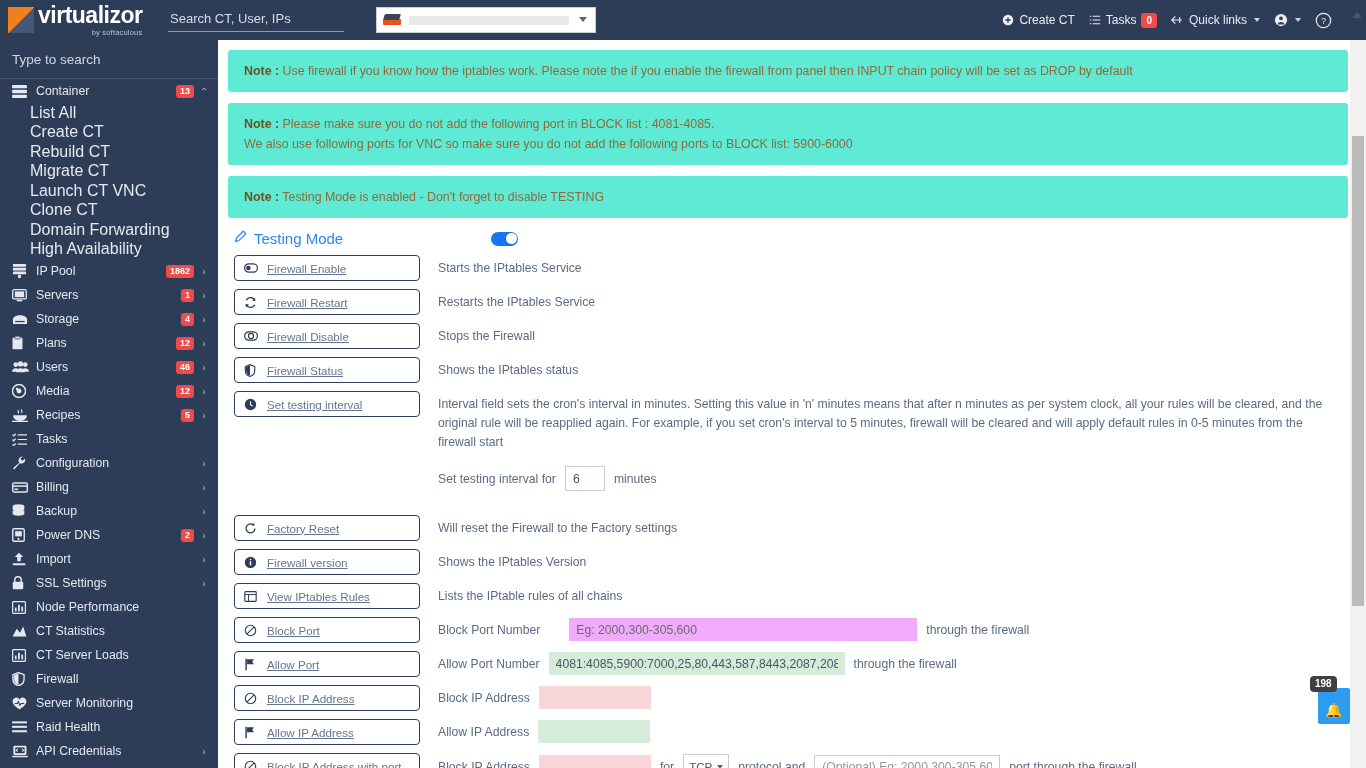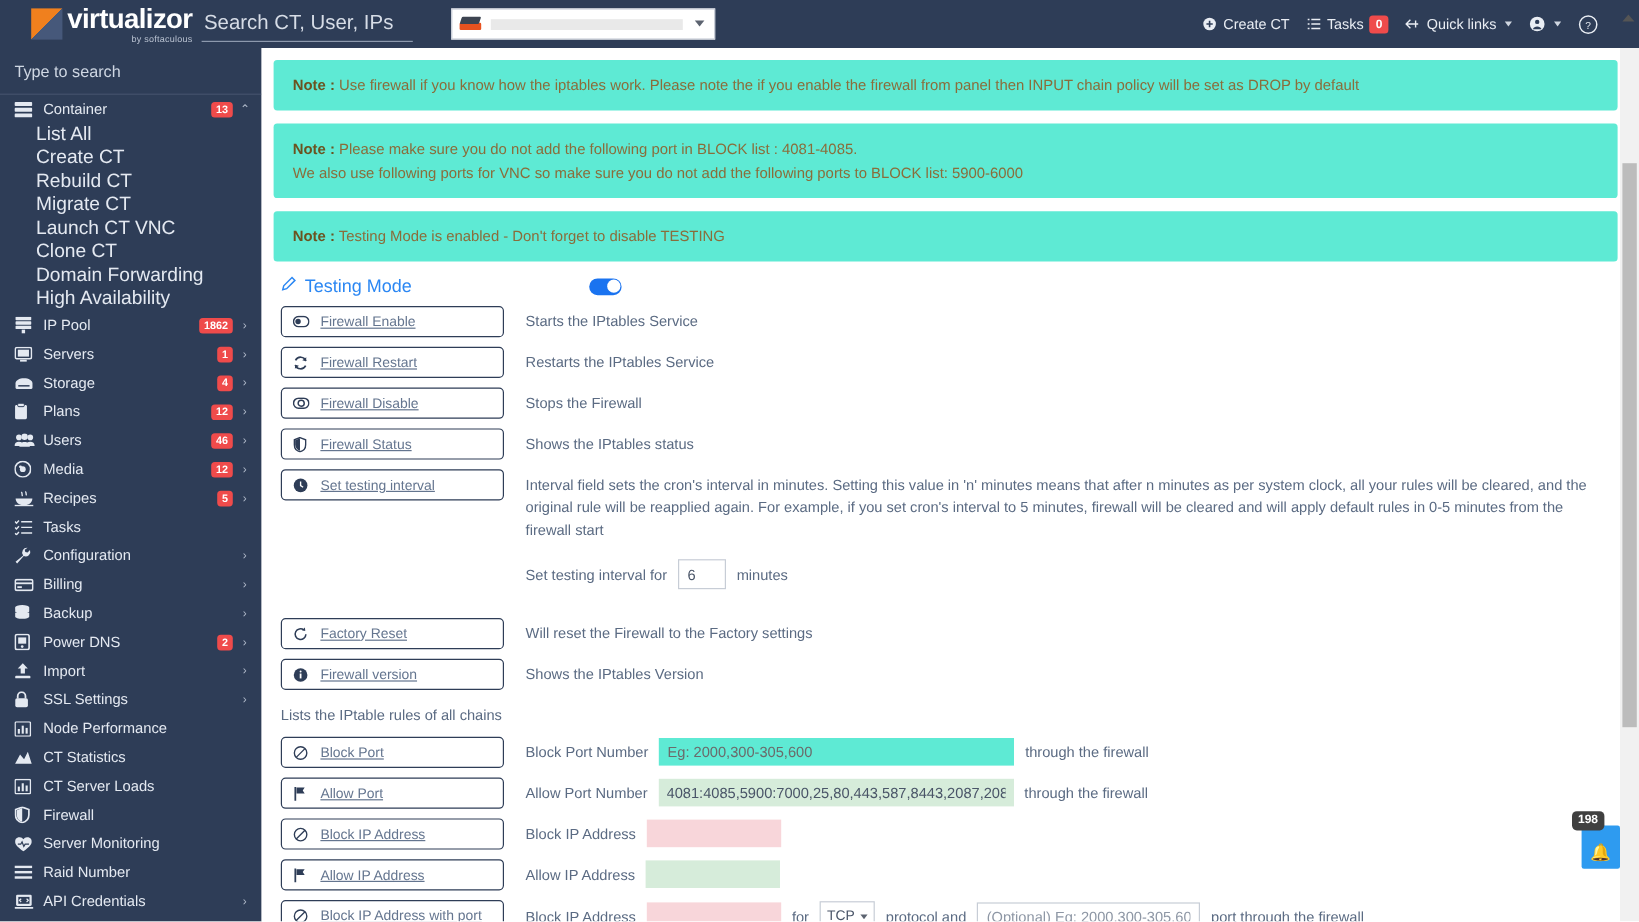--- a/index.html
+++ b/index.html
@@ -11,33 +11,33 @@
   }
   body { display: flex; flex-direction: column; }
 
   
   .topbar {
     height: 40px; flex: 0 0 40px;
     background: #2e3d57;
     display: flex; align-items: center;
     position: relative; z-index: 40;
   }
-  .logo-wrap { display: flex; align-items: center; padding-left: 26px; width: 156px; }
+  .logo-wrap { display: flex; align-items: center; padding-left: 8px; width: 156px; }
   .logo-mark { width: 26px; height: 26px; position: relative; margin-right: 4px; flex:0 0 26px;}
   .logo-mark .tri-o { position:absolute; inset:0; background: linear-gradient(135deg, #f0801e 0%, #f0801e 50%, transparent 50%); }
   .logo-mark .tri-b { position:absolute; inset:0; background: linear-gradient(315deg, #46587a 0%, #46587a 50%, transparent 50%); }
   .logo-text { color:#fff; font-size:23px; font-weight:700; letter-spacing:-0.5px; line-height:1; }
   .logo-sub { color:#b9c2d1; font-size:7.5px; text-align:right; margin-top:1px; letter-spacing:0.2px;}
 
   .hdr-search {
     margin-left: 12px;
     width: 176px;
     border: none; outline: none; background: transparent;
     border-bottom: 1px solid #8d99ad;
-    color: #e3e8ef; font-size: 17px;
+    color: #e3e8ef; font-size: 13px;
     padding: 3px 2px 5px 2px;
     font-family: "Liberation Sans", sans-serif;
   }
   .hdr-search::placeholder { color: #d6dce6; }
 
   .server-select {
     margin-left: 32px;
     width: 220px; height: 26px;
     background: #fff; border: 1px solid #c9ced8;
     display: flex; align-items: center; padding: 0 6px;
@@ -130,21 +130,21 @@
   .btn .b-ico { color:#2e3d57; display:flex; align-items:center; width:14px; flex:0 0 14px;}
   .rtext { color:#5b6b83; font-size:12.2px; line-height:1.55; padding-top:4px; }
   .rtext.wide { max-width: 892px; }
 
   .fieldrow { display:flex; align-items:center; gap:9px; flex-wrap:nowrap; padding-top:1px;}
   .flabel { color:#5b6b83; font-size:12.2px; white-space:nowrap; }
   .inp {
     border:none; outline:none; font-family:"Liberation Sans", sans-serif;
     font-size:12.2px; color:#4a5568; height:23px; padding: 2px 7px;
   }
-  .inp.pink { background:#5eead4; width:296px; }
+  .inp.pink { background:#f0abfc; width:348px;margin-left:20px; }
   .inp.pink::placeholder{ color:#6b6b6b; opacity:1;}
   .inp.green { background:#d6ecda; width:296px; }
   .inp.small-pink { background:#f8d6da; width:112px; }
   .inp.small-green { background:#d6ecda; width:112px; }
   .inp.bordered { border:1px solid #c7cdd6; background:#fff; width:186px;}
   .inp.bordered::placeholder{ color:#8e97a5; opacity:1;}
   .inp.num { border:1px solid #c7cdd6; background:#fff; width:40px; height:25px;}
 
   .sel {
     border:1px solid #c7cdd6; background:#fff; height:25px; width:46px;
@@ -480,21 +480,21 @@
           <span class="n-chev"></span>
         </div>
         <div class="nav-item">
           <span class="n-ico">
             <svg width="15" height="12" viewBox="0 0 16 13">
               <rect x="0" y="0.4" width="16" height="2.2" fill="#e4e9f1"></rect>
               <rect x="0" y="5.2" width="16" height="2.2" fill="#e4e9f1"></rect>
               <rect x="0" y="10" width="16" height="2.2" fill="#e4e9f1"></rect>
             </svg>
           </span>
-          <span class="n-label">Raid Number</span>
+          <span class="n-label">Raid Health</span>
           <span class="n-chev"></span>
         </div>
         <div class="nav-item">
           <span class="n-ico">
             <svg width="16" height="13" viewBox="0 0 17 14">
               <rect x="1.4" y="0.7" width="14" height="10" rx="1.2" fill="#e4e9f1"></rect>
               <rect x="3.4" y="2.6" width="10" height="6.2" fill="#2e3d57"></rect>
               <path d="M6 4.2L4.4 5.7 6 7.2M10.8 4.2l1.6 1.5-1.6 1.5" stroke="#e4e9f1" stroke-width="1.1" fill="none"></path>
               <rect x="0" y="11.6" width="17" height="1.6" rx="0.7" fill="#e4e9f1"></rect>
             </svg>
@@ -630,20 +630,29 @@
                 <rect x="7.1" y="6.5" width="1.8" height="5" fill="#fff"></rect>
                 <circle cx="8" cy="4.4" r="1" fill="#fff"></circle>
               </svg>
             </span>
           <span>Firewall version</span>
         </div>
         <div class="rtext">Shows the IPtables Version</div>
       </div>
 
       <div class="row">
+        <div class="btn">
+          <span class="b-ico">
+              <svg width="13" height="13" viewBox="0 0 16 16">
+                <rect x="1" y="2" width="14" height="12" rx="1" fill="none" stroke="#2e3d57" stroke-width="1.4"></rect>
+                <path d="M1 5.6h14M5.6 5.6V14" stroke="#2e3d57" stroke-width="1.2"></path>
+              </svg>
+            </span>
+          <span>View IPtables Rules</span>
+        </div>
         <div class="rtext">Lists the IPtable rules of all chains</div>
       </div>
 
       <div class="row">
         <div class="btn">
           <span class="b-ico">
               <svg width="13" height="13" viewBox="0 0 16 16">
                 <circle cx="8" cy="8" r="6.4" fill="none" stroke="#2e3d57" stroke-width="1.4"></circle>
                 <path d="M3.5 12.5l9-9" stroke="#2e3d57" stroke-width="1.4"></path>
               </svg>

